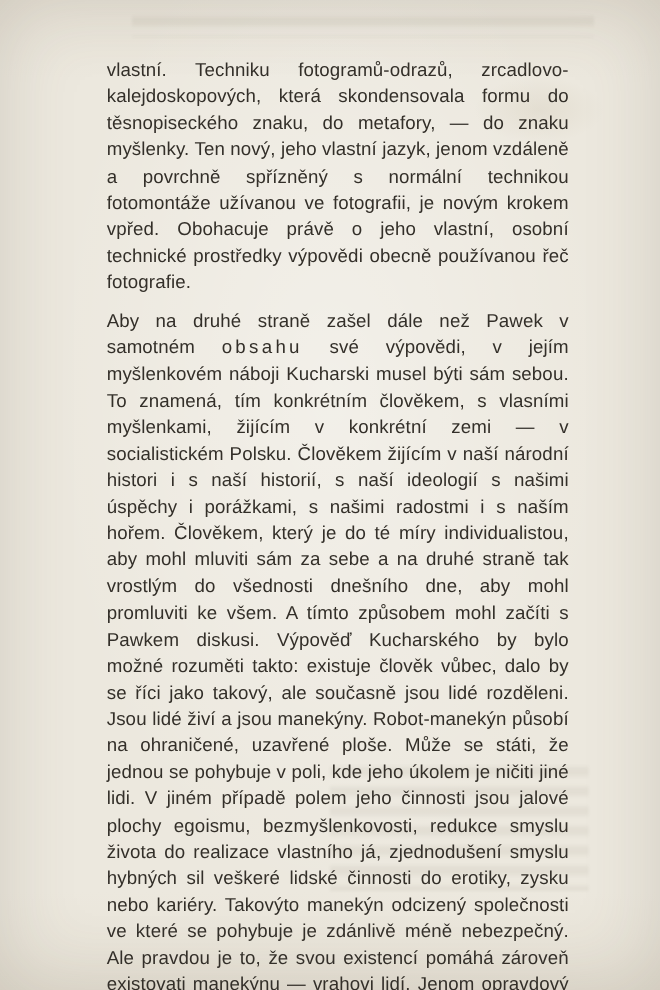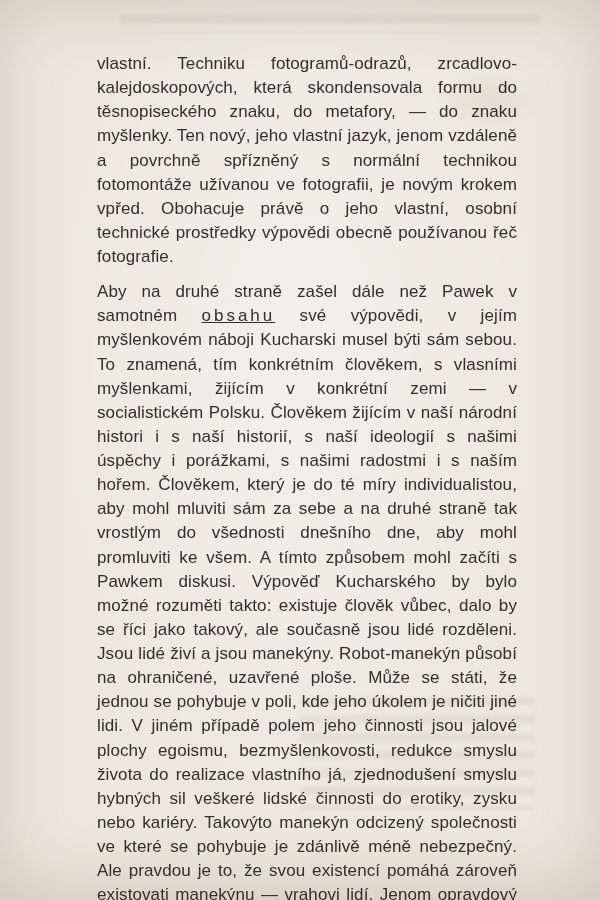--- a/index.html
+++ b/index.html
@@ -20,21 +20,21 @@
     position: absolute;
     left: 97px;
     top: 52px;
     width: 420px;
     font-size: 17px;
     line-height: 1.42;
     text-align: justify;
     letter-spacing: 0.1px;
   }
   .text-column p { margin: 0 0 11px 0; }
-  .emphasis-spaced { letter-spacing: 3px; text-decoration: underline; }
+  .emphasis-spaced { letter-spacing: 3px; }
   .signature {
     text-align: left;
     margin-top: 24px !important;
     padding-right: 6px;
     font-style: italic;
   }
   
   .ghost {
     position: absolute;
     opacity: 0.07;

